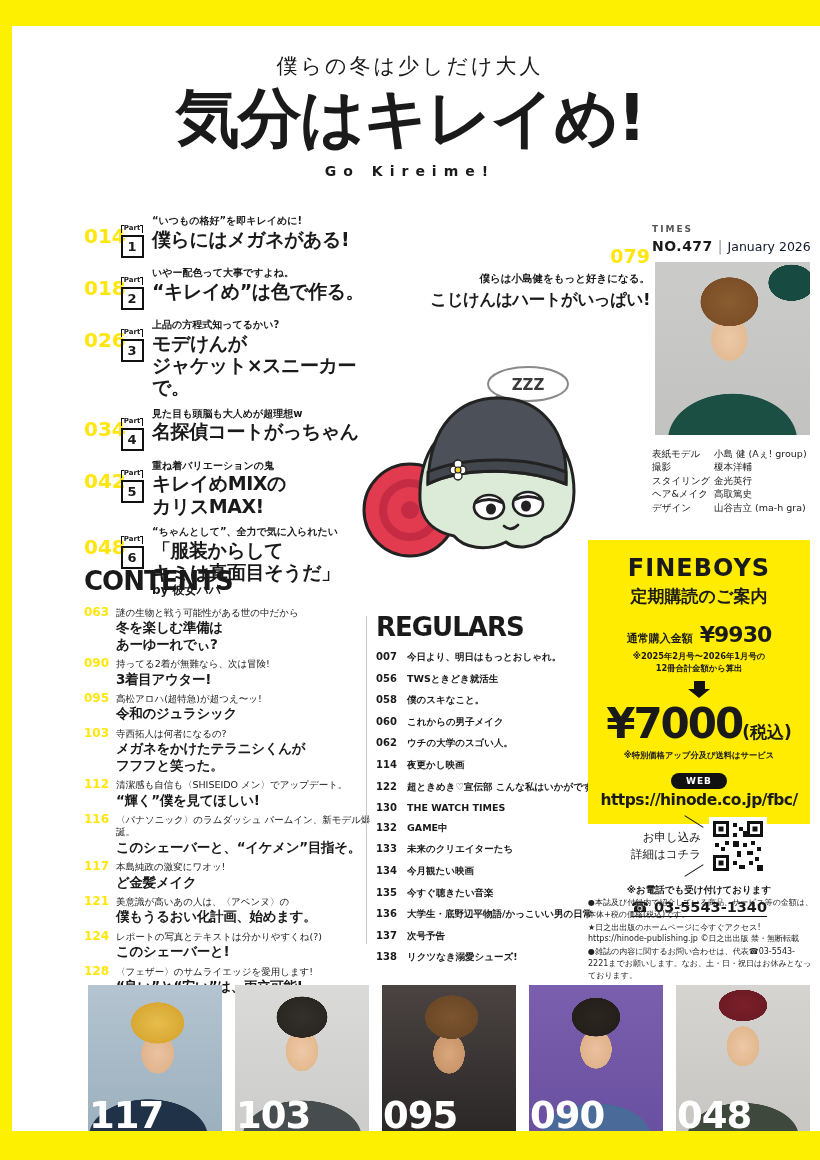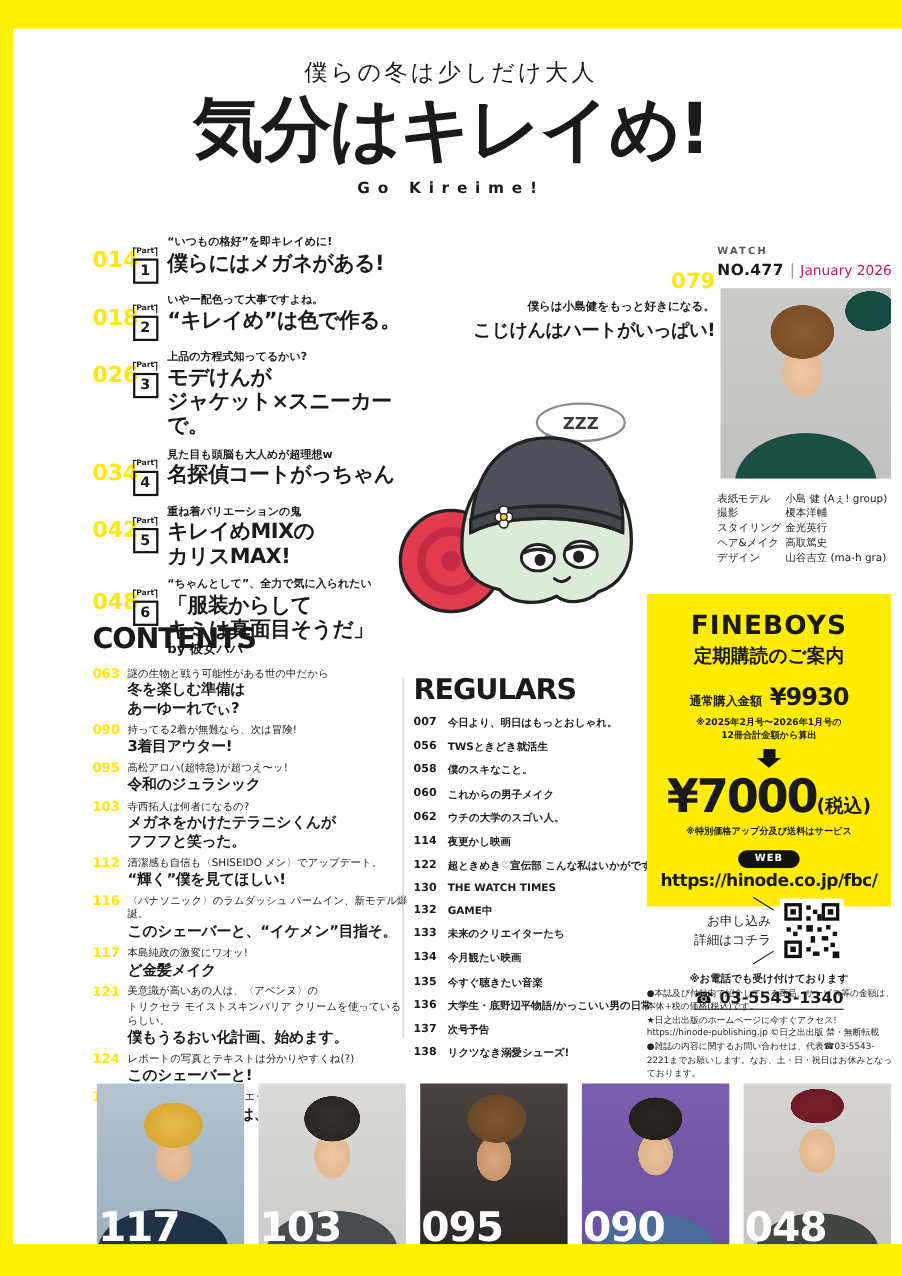--- a/index.html
+++ b/index.html
@@ -45,21 +45,21 @@
   
   .regulars{position:absolute;left:376px;top:612px;width:212px;}
   .rrow{display:flex;margin-bottom:8.6px;white-space:nowrap;}
   .rpage{width:24px;flex:none;font-size:10px;font-weight:900;margin-right:7px;}
   .rtitle{font-size:9.5px;font-weight:bold;}
   
   .cover-label{position:absolute;left:652px;top:224px;font-size:9px;letter-spacing:2px;color:#555;font-weight:bold;}
   .cover-no-row{position:absolute;left:652px;top:238px;font-size:14px;}
   .cover-no{font-weight:900;letter-spacing:0.5px;}
   .cover-sep{color:#999;margin:0 5px;font-weight:normal;}
-  .cover-date{color:#be185d;font-size:12.5px;}
+  .cover-date{color:#0f172a;font-size:12.5px;}
   .cover-photo{position:absolute;left:655px;top:262px;width:155px;height:173px;
     background:
       radial-gradient(ellipse 38px 30px at 88% 12%, #174a41 0%, #174a41 60%, rgba(0,0,0,0) 61%),
       radial-gradient(ellipse 52px 44px at 48% 23%, #8a5c30 0%, #7c4f28 55%, rgba(0,0,0,0) 56%),
       radial-gradient(ellipse 30px 38px at 48% 44%, #ecc9a8 0%, #e3bb94 60%, rgba(0,0,0,0) 61%),
       radial-gradient(ellipse 100px 72px at 50% 103%, #1c4f44 0%, #1c4f44 64%, rgba(0,0,0,0) 65%),
       linear-gradient(180deg,#cbcbc9 0%,#c2c2c0 100%);}
   .feature79{position:absolute;left:400px;top:247px;width:250px;text-align:right;}
   .num79{font-size:19px;font-weight:900;color:var(--numyel);line-height:1;}
   .kicker79{font-size:10.5px;font-weight:bold;margin-top:6px;}
@@ -207,21 +207,21 @@
       </div>
       <div class="feat-body">
         <div class="feat-kicker">“ちゃんとして”、全力で気に入られたい</div>
         <div class="feat-title">「服装からして</div>
         <div class="feat-title">キミは真面目そうだ」</div>
         <div class="feat-by">by 彼女パパ</div>
       </div>
     </div>
   </div>
 
-  <div class="cover-label">WATCH</div>
+  <div class="cover-label">TIMES</div>
   <div class="cover-no-row">
     <span class="cover-no">NO.477</span><span class="cover-sep">|</span><span class="cover-date">January 2026</span>
   </div>
   <div class="cover-photo"></div>
 
   <div class="feature79">
     <div class="num79">079</div>
     <div class="kicker79">僕らは小島健をもっと好きになる。</div>
     <div class="title79">こじけんはハートがいっぱい!</div>
   </div>
@@ -336,21 +336,20 @@
           <span class="cpage">117</span>
           <span class="cdesc">本島純政の激変にワオッ!</span>
         </div>
       <div class="ctitle">ど金髪メイク</div>
     </div>
     <div class="citem">
       <div class="crow">
           <span class="cpage">121</span>
           <span class="cdesc">美意識が高いあの人は、〈アベンヌ〉の</span>
         </div>
-      <div class="cdesc cindent">トリクセラ モイストスキンバリア クリームを使っているらしい。</div>
       <div class="ctitle">僕もうるおい化計画、始めます。</div>
     </div>
     <div class="citem">
       <div class="crow">
           <span class="cpage">124</span>
           <span class="cdesc">レポートの写真とテキストは分かりやすくね(?)</span>
         </div>
       <div class="ctitle">このシェーバーと!</div>
     </div>
     <div class="citem">

